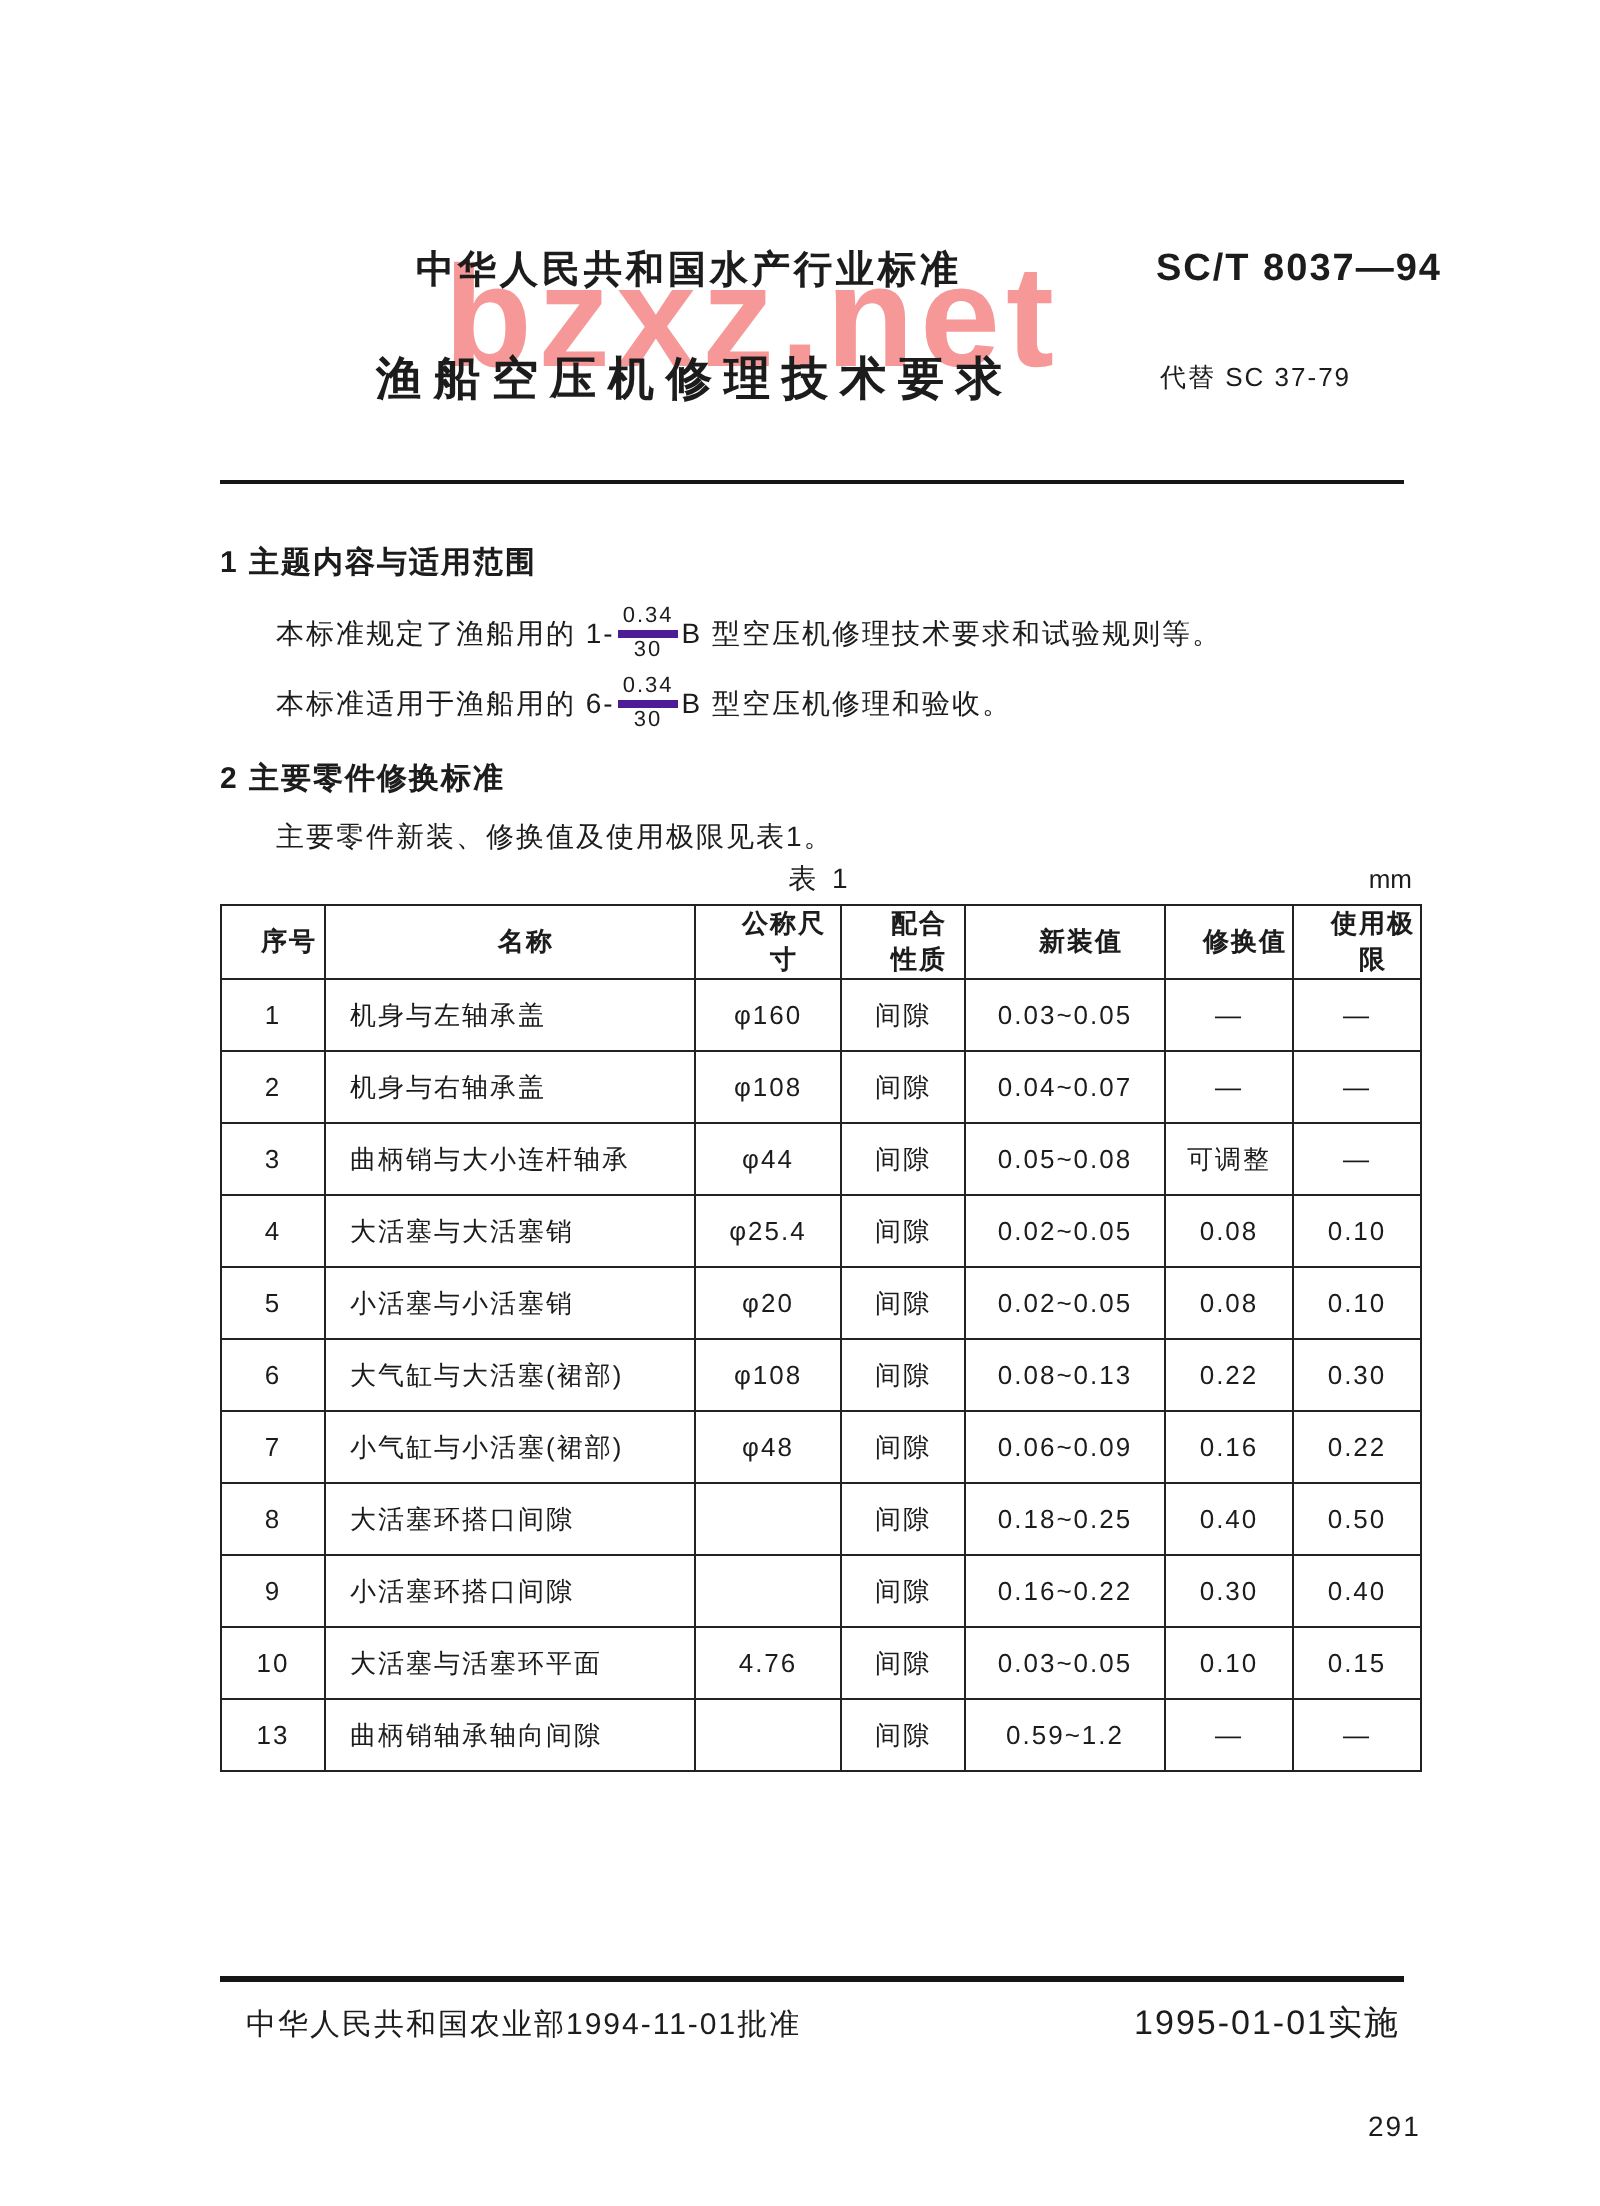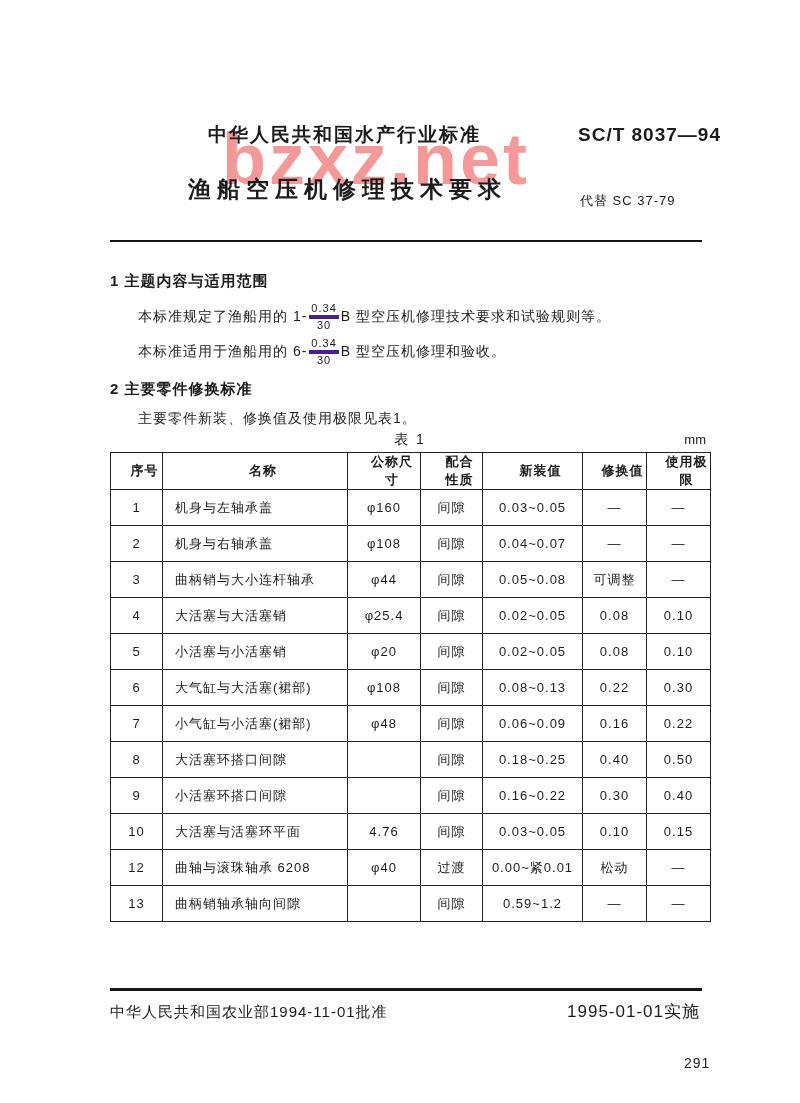--- a/index.html
+++ b/index.html
@@ -30,21 +30,21 @@
   }
   .std-no{
     position:absolute;left:578px;top:124px;
     font-size:19px;font-weight:bold;letter-spacing:1px;
   }
   .doc-title{
     position:absolute;left:188px;top:174px;
     font-size:23px;font-weight:bold;letter-spacing:6px;
   }
   .replaces{
-    position:absolute;left:580px;top:192px;
+    position:absolute;left:580px;top:180px;
     font-size:13px;letter-spacing:1px;
   }
   .header-rule{
     position:absolute;left:110px;top:240px;
     width:592px;height:2px;background:#161616;
   }
   .sec-heading{
     position:absolute;font-size:15px;font-weight:bold;letter-spacing:1px;
   }
   .sec1-heading{left:110px;top:272px;}
@@ -92,21 +92,21 @@
   table.spec th{height:33px;font-weight:bold;padding-left:18px;}
   table.spec td{height:35px;}
   table.spec td.name-col{text-align:left;padding-left:12px;}
   col.c0{width:52px;} col.c1{width:185px;} col.c2{width:73px;}
   col.c3{width:62px;} col.c4{width:100px;} col.c5{width:64px;} col.c6{width:64px;}
   .footer-rule{
     position:absolute;left:110px;top:988px;
     width:592px;height:3px;background:#161616;
   }
   .approved{
-    position:absolute;left:110px;top:1003px;
+    position:absolute;left:123px;top:1003px;
     font-size:15px;letter-spacing:1px;
   }
   .implemented{
     position:absolute;right:100px;top:1000px;
     font-size:17px;letter-spacing:1px;
   }
   .page-number{
     position:absolute;left:684px;top:1055px;
     font-size:14px;letter-spacing:1px;
   }
@@ -247,29 +247,20 @@
           <tr>
             <td>10</td>
             <td class="name-col">大活塞与活塞环平面</td>
             <td>4.76</td>
             <td>间隙</td>
             <td>0.03~0.05</td>
             <td>0.10</td>
             <td>0.15</td>
           </tr>
           <tr>
-            <td>12</td>
-            <td class="name-col">曲轴与滚珠轴承 6208</td>
-            <td>φ40</td>
-            <td>过渡</td>
-            <td>0.00~紧0.01</td>
-            <td>松动</td>
-            <td>—</td>
-          </tr>
-          <tr>
             <td>13</td>
             <td class="name-col">曲柄销轴承轴向间隙</td>
             <td></td>
             <td>间隙</td>
             <td>0.59~1.2</td>
             <td>—</td>
             <td>—</td>
           </tr>
         </tbody>
     </table>

